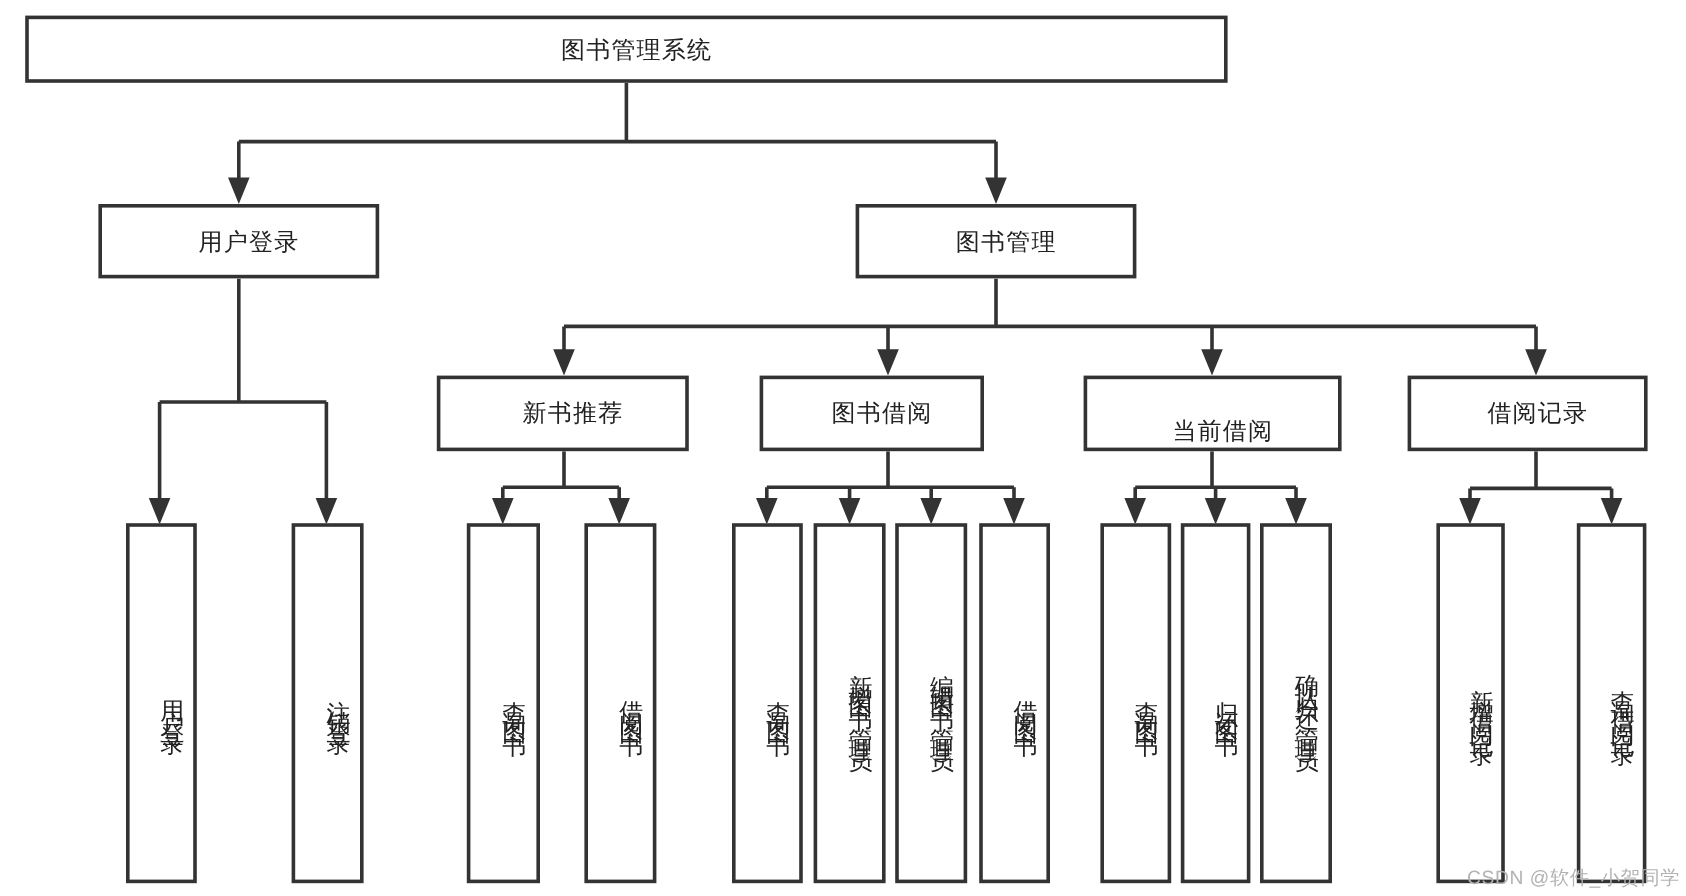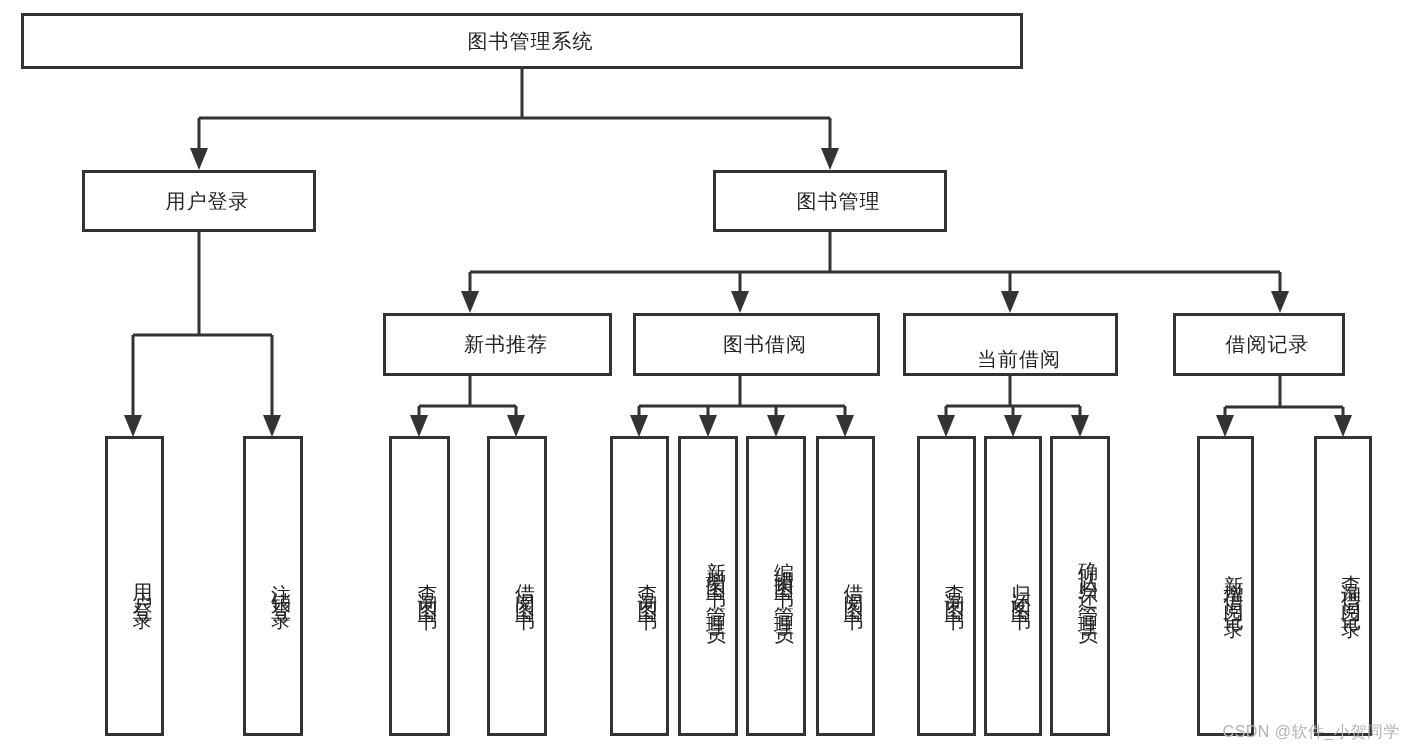--- a/index.html
+++ b/index.html
@@ -101,30 +101,30 @@
     <span class="lbl">图书管理系统</span>
   </div>
 
   <div class="box" style="left:82px; top:170px; width:234px; height:62px;">
     <span class="lbl">用户登录</span>
   </div>
   <div class="box" style="left:713px; top:170px; width:234px; height:62px;font-family:Liberation Mono, monospace;">
     <span class="lbl">图书管理</span>
   </div>
 
-  <div class="box" style="left:383px; top:313px; width:229px; height:63px;font-family:Liberation Mono, monospace;">
+  <div class="box" style="left:364px; top:313px; width:210px; height:63px;font-family:Liberation Mono, monospace;">
     <span class="lbl">新书推荐</span>
   </div>
-  <div class="box" style="left:633px; top:313px; width:247px; height:63px;text-align:center;">
+  <div class="box" style="left:633px; top:313px; width:187px; height:63px;text-align:center;">
     <span class="lbl">图书借阅</span>
   </div>
   <div class="box" style="left:903px; top:313px; width:215px; height:63px;align-items:flex-end;">
     <span class="lbl">当前借阅</span>
   </div>
-  <div class="box" style="left:1173px; top:313px; width:172px; height:63px;">
+  <div class="box" style="left:1173px; top:313px; width:200px; height:63px;">
     <span class="lbl">借阅记录</span>
   </div>
 
   <div class="box vbox" style="left:105px; top:436px; width:59px; height:300px;">
     <span class="lbl">用户登录</span>
   </div>
   <div class="box vbox" style="left:243px; top:436px; width:60px; height:300px;">
     <span class="lbl">注销登录</span>
   </div>
 

